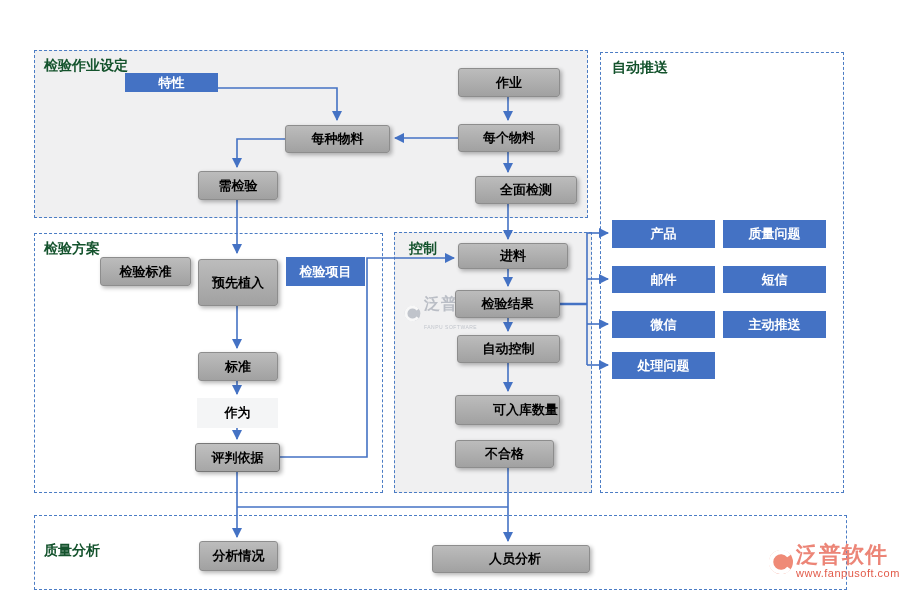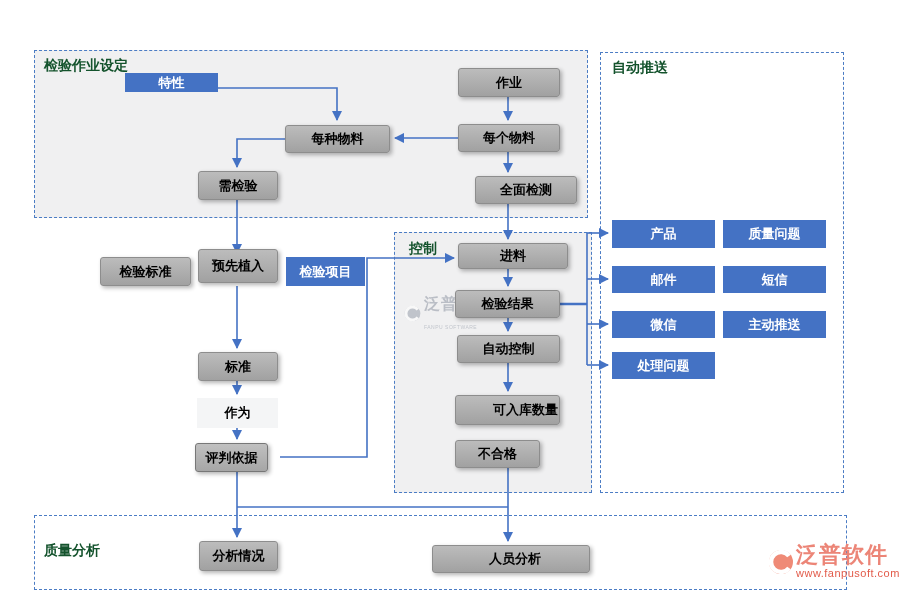--- a/index.html
+++ b/index.html
@@ -50,20 +50,23 @@
   .logo .url{color:#e25b4a;font-size:11px;margin-top:2px;letter-spacing:.5px;}
 </style>
 </head>
 <body>
 
 <div id="stage">
 
 
   <div class="sec graybg" style="left:34px;top:50px;width:554px;height:168px;">
     <span class="sec-label" style="left:9px;top:6px;">检验作业设定</span>
+  </div>
+  <div class="sec whitebg" style="left:34px;top:233px;width:349px;height:260px;">
+    <span class="sec-label" style="left:9px;top:6px;">检验方案</span>
   </div>
   <div class="sec graybg" style="left:394px;top:232px;width:198px;height:261px;">
     <span class="sec-label" style="left:14px;top:7px;">控制</span>
   </div>
   <div class="sec whitebg" style="left:600px;top:52px;width:244px;height:441px;">
     <span class="sec-label" style="left:11px;top:6px;">自动推送</span>
   </div>
   <div class="sec whitebg" style="left:34px;top:515px;width:813px;height:75px;">
     <span class="sec-label" style="left:9px;top:26px;">质量分析</span>
   </div>
@@ -114,31 +117,31 @@
 
   <div class="node blue" style="left:125px;top:73px;width:93px;height:19px;">特性</div>
   <div class="node" style="left:285px;top:125px;width:105px;height:28px;">每种物料</div>
   <div class="node" style="left:198px;top:171px;width:80px;height:29px;">需检验</div>
 
   <div class="node" style="left:458px;top:68px;width:102px;height:29px;">作业</div>
   <div class="node" style="left:458px;top:124px;width:102px;height:28px;">每个物料</div>
   <div class="node" style="left:458px;top:176px;width:102px;height:28px;margin-left:17px;">全面检测</div>
 
   <div class="node" style="left:100px;top:257px;width:91px;height:29px;">检验标准</div>
-  <div class="node" style="left:198px;top:249px;width:80px;height:34px;">预先植入</div>
+  <div class="node" style="left:198px;top:259px;width:80px;height:47px;">预先植入</div>
   <div class="node blue" style="left:286px;top:257px;width:79px;height:29px;">检验项目</div>
   <div class="node" style="left:198px;top:352px;width:80px;height:29px;">标准</div>
   <div class="node plain" style="left:197px;top:398px;width:81px;height:30px;">作为</div>
-  <div class="node outline" style="left:195px;top:443px;width:73px;height:29px;">评判依据</div>
+  <div class="node outline" style="left:195px;top:443px;width:85px;height:29px;">评判依据</div>
 
   <div class="node" style="left:458px;top:243px;width:110px;height:26px;">进料</div>
   <div class="node" style="left:455px;top:290px;width:105px;height:28px;">检验结果</div>
   <div class="node" style="left:457px;top:335px;width:103px;height:28px;">自动控制</div>
   <div class="node" style="left:455px;top:395px;width:105px;height:30px;padding-left:36px;">可入库数量</div>
-  <div class="node" style="left:455px;top:440px;width:85px;height:28px;">不合格</div>
+  <div class="node" style="left:455px;top:440px;width:99px;height:28px;">不合格</div>
 
   <div class="node blue" style="left:612px;top:220px;width:103px;height:28px;">产品</div>
   <div class="node blue" style="left:723px;top:220px;width:103px;height:28px;">质量问题</div>
   <div class="node blue" style="left:612px;top:266px;width:103px;height:27px;">邮件</div>
   <div class="node blue" style="left:723px;top:266px;width:103px;height:27px;">短信</div>
   <div class="node blue" style="left:612px;top:311px;width:103px;height:27px;">微信</div>
   <div class="node blue" style="left:723px;top:311px;width:103px;height:27px;">主动推送</div>
   <div class="node blue" style="left:612px;top:352px;width:103px;height:27px;text-align:right;">处理问题</div>
 
   <div class="node" style="left:199px;top:541px;width:79px;height:30px;">分析情况</div>

